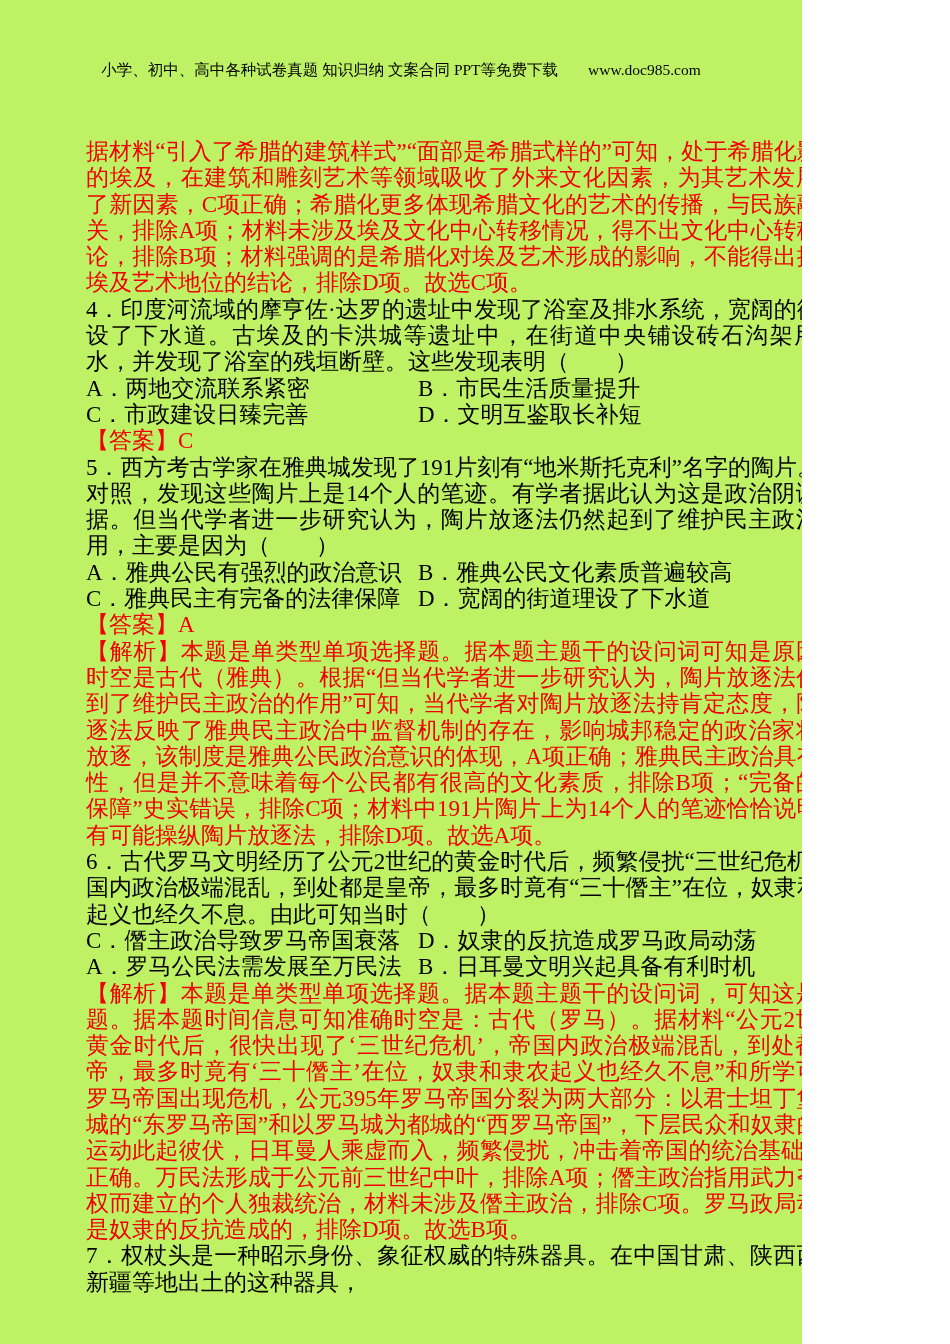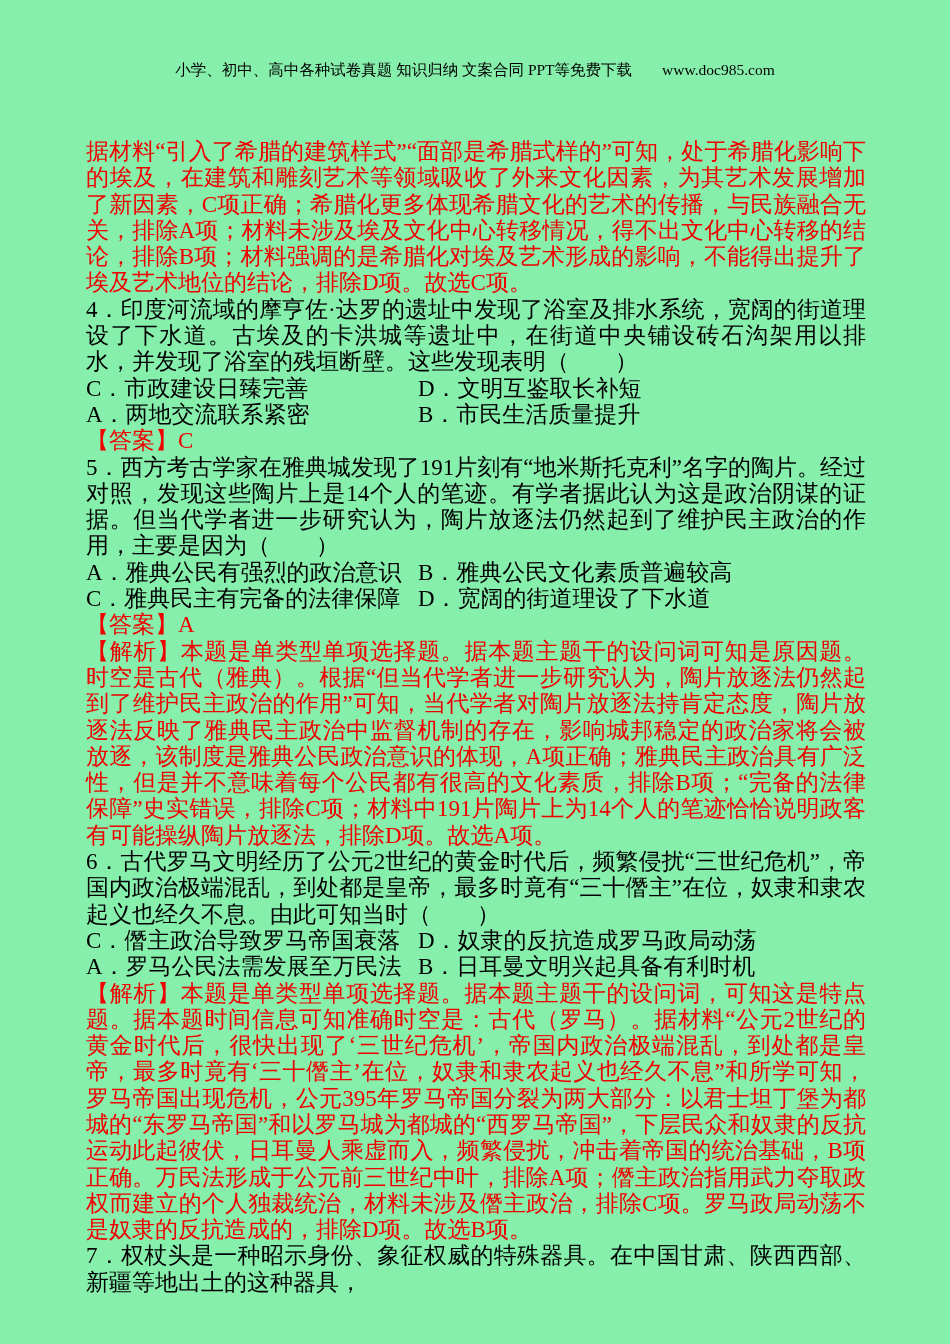--- a/index.html
+++ b/index.html
@@ -1,21 +1,21 @@
 <!DOCTYPE html>
 <html><head>
 <meta charset="utf-8">
 <style>
   * { margin:0; padding:0; box-sizing:border-box; }
   html, body { background:#ffffff; }
   .page {
     position:relative;
-    width:950px;
+    width:802px;
     height:1344px;
-    background:#86efac;
+    background:#bef264;
     overflow:hidden;
     font-family:"Liberation Serif","DejaVu Serif",serif;
     color:#000000;
   }
   .doc-header {
     position:absolute;
     top:60px;
     left:0;
     width:100%;
     text-align:center;
@@ -51,26 +51,26 @@
   </div>
 
   <div class="content">
 
     <p class="red">据材料“引入了希腊的建筑样式”“面部是希腊式样的”可知，处于希腊化影响下的埃及，在建筑和雕刻艺术等领域吸收了外来文化因素，为其艺术发展增加了新因素，C项正确；希腊化更多体现希腊文化的艺术的传播，与民族融合无关，排除A项；材料未涉及埃及文化中心转移情况，得不出文化中心转移的结论，排除B项；材料强调的是希腊化对埃及艺术形成的影响，不能得出提升了埃及艺术地位的结论，排除D项。故选C项。</p>
 
     <div>
       <p><span>4．</span><span>印度河流域的摩亨佐·达罗的遗址中发现了浴室及排水系统，宽阔的街道理设了下水道。古埃及的卡洪城等遗址中，在街道中央铺设砖石沟架用以排水，并发现了浴室的残垣断壁。这些发现表明（　　）</span></p>
       <div>
         <div class="optrow">
+          <span class="c1">A．两地交流联系紧密</span>
+          <span class="c2">B．市民生活质量提升</span>
+        </div>
+        <div class="optrow">
           <span class="c1">C．市政建设日臻完善</span>
           <span class="c2">D．文明互鉴取长补短</span>
-        </div>
-        <div class="optrow">
-          <span class="c1">A．两地交流联系紧密</span>
-          <span class="c2">B．市民生活质量提升</span>
         </div>
       </div>
       <p class="red"><span>【答案】</span><span>C</span></p>
     </div>
 
     <div>
       <p><span>5．</span><span>西方考古学家在雅典城发现了191片刻有“地米斯托克利”名字的陶片。经过对照，发现这些陶片上是14个人的笔迹。有学者据此认为这是政治阴谋的证据。但当代学者进一步研究认为，陶片放逐法仍然起到了维护民主政治的作用，主要是因为（　　）</span></p>
       <div>
         <div class="optrow">
           <span class="c1">A．雅典公民有强烈的政治意识</span>

